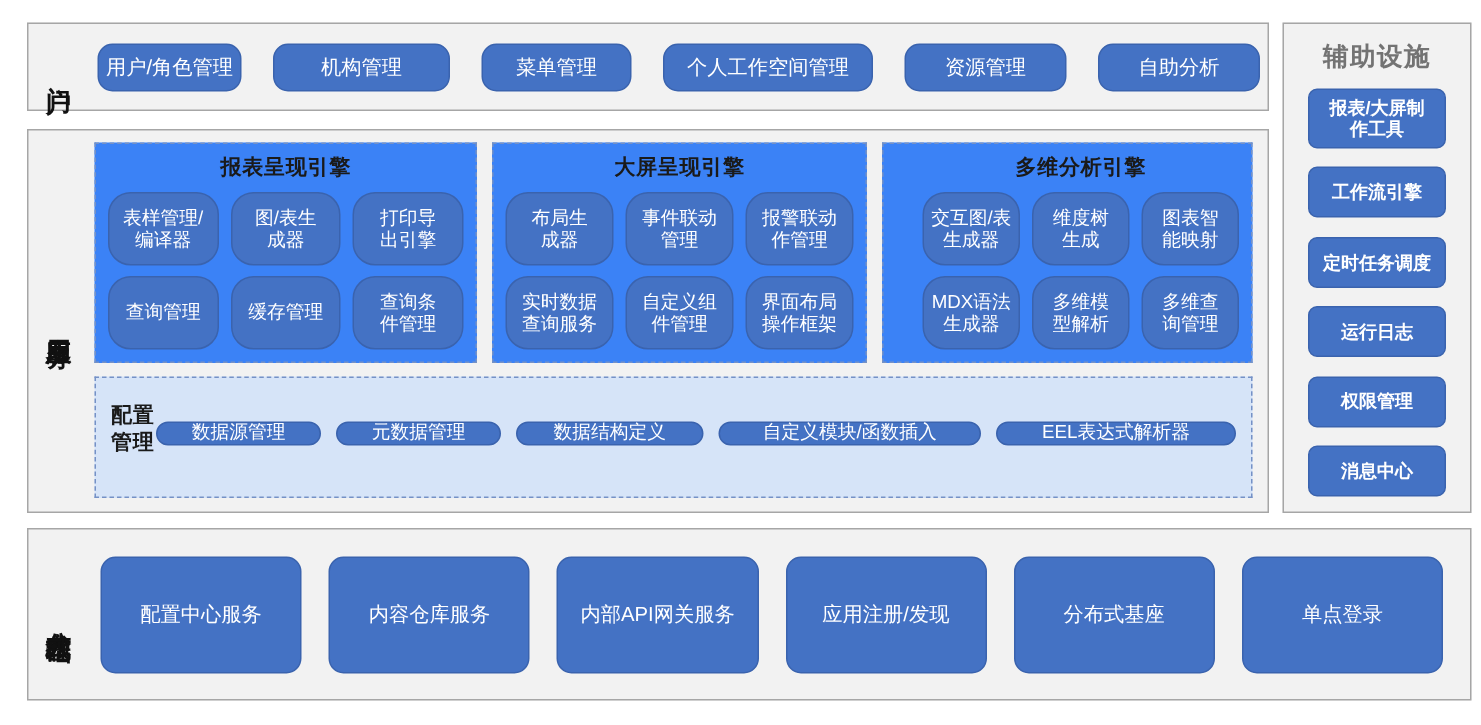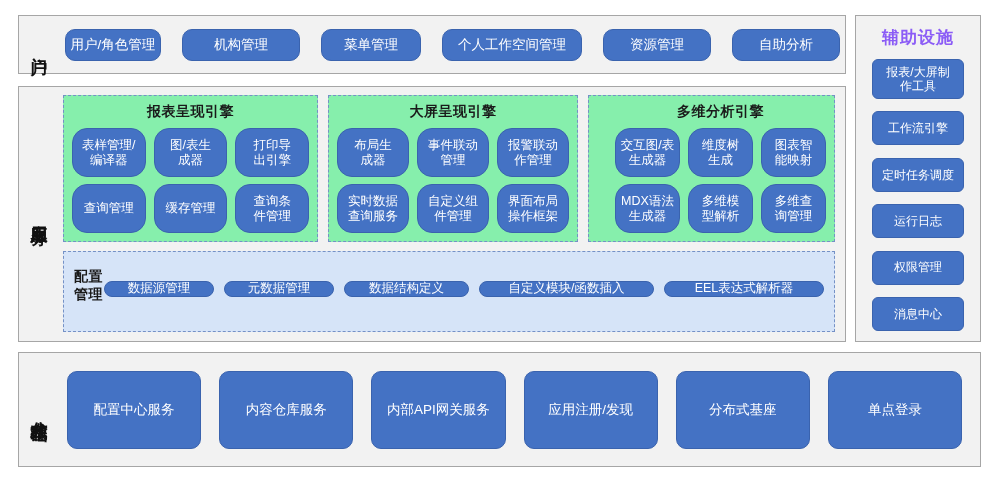--- a/index.html
+++ b/index.html
@@ -45,21 +45,21 @@
     align-items:center;
     justify-content:center;
     text-align:center;
     box-sizing:border-box;
     font-size:12.5px;
     line-height:1.18;
     padding:2px 4px;
     white-space:pre-line;
   }
   .pill.big{font-size:13.5px;border-radius:10px;}
-  .pill.small{font-size:12px;border-radius:6px;}
+  .pill.small{font-size:12px;border-radius:6px;font-weight:bold;}
 
   
   #portal{left:18px;top:15px;width:828px;height:59px;}
   #portal .pill-row{
     flex:1 1 auto;
     display:flex;
     align-items:center;
     gap:21px;
     padding:0 12px 0 6px;
   }
@@ -80,21 +80,21 @@
     padding:8px 10px 9px 4px;
     gap:9px;
     box-sizing:border-box;
   }
   .engines-row{
     display:flex;
     gap:10px;
     height:147px;
   }
   .engine{
-    background:#86efac;
+    background:#3b82f6;
     border:1.5px dashed #7591C6;
     box-sizing:border-box;
     display:flex;
     flex-direction:column;
     align-items:center;
     padding:5px 8px 8px;
   }
   .engine.e0{flex:0 0 255px;}
   .engine.e1{flex:0 0 250px;}
   .engine.e2{flex:1 1 auto;padding-left:26px;}
@@ -153,21 +153,21 @@
   #dist .pill{height:78px;flex:1 1 0;}
 
   
   #aux{
     left:855px;top:15px;width:126px;height:327px;
     flex-direction:column;
     align-items:center;
     padding:6px 0 8px;
   }
   #aux .aux-title{
-    font-size:17px;font-weight:bold;color:#8b5cf6;
+    font-size:17px;font-weight:bold;color:#737373;
     letter-spacing:1px;margin:4px 0 10px;
   }
   #aux .aux-list{
     flex:1 1 auto;
     display:flex;
     flex-direction:column;
     justify-content:space-between;
     width:100%;
     align-items:center;
     padding-bottom:2px;

